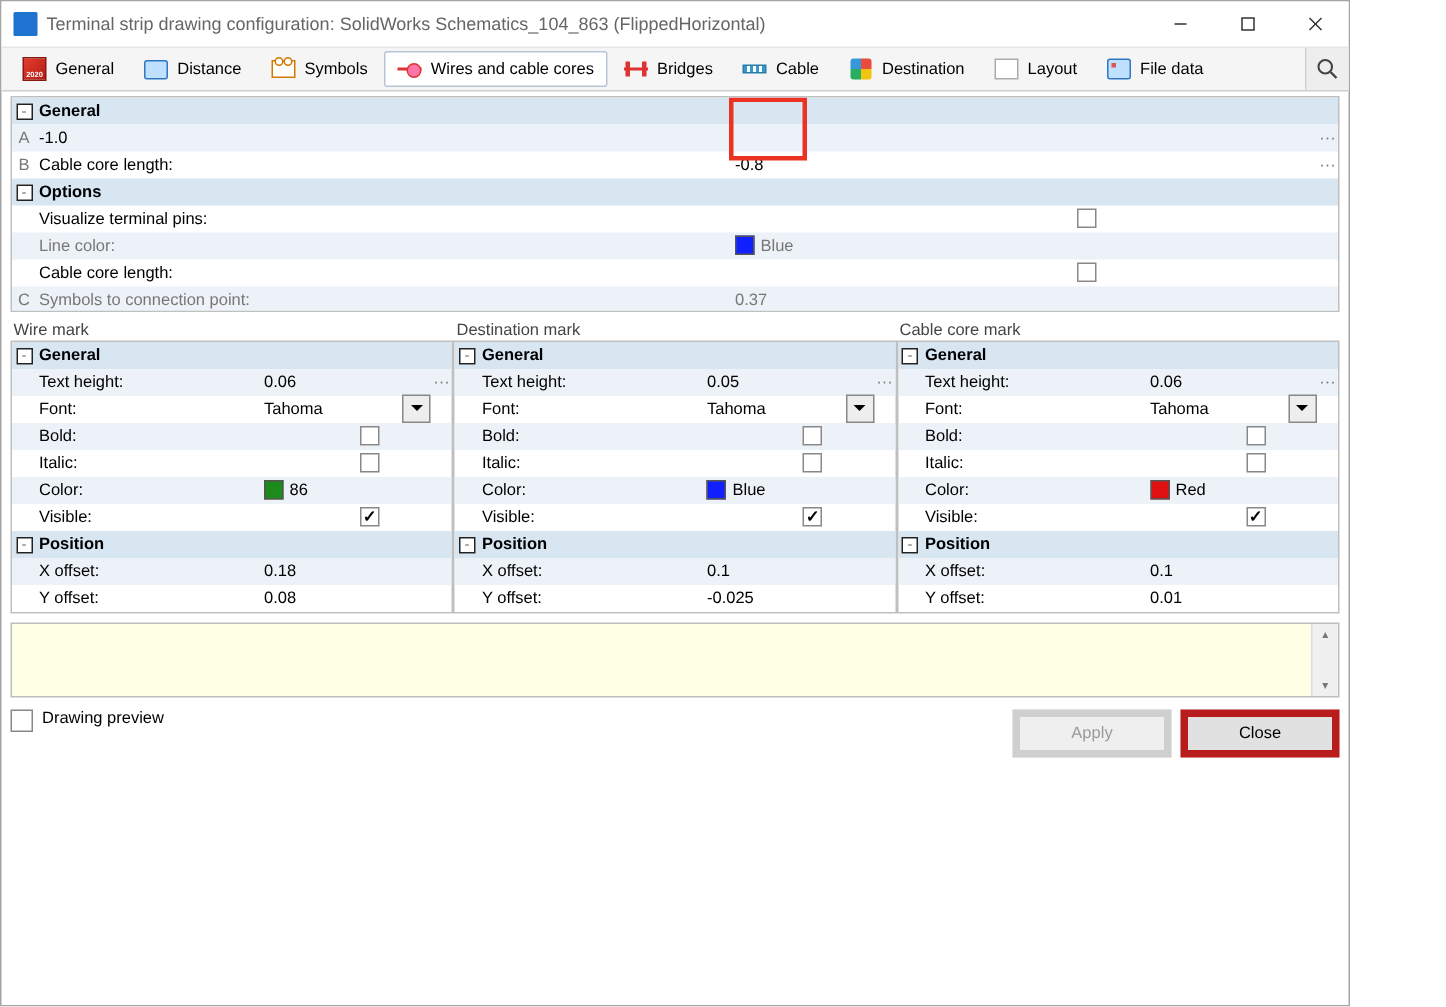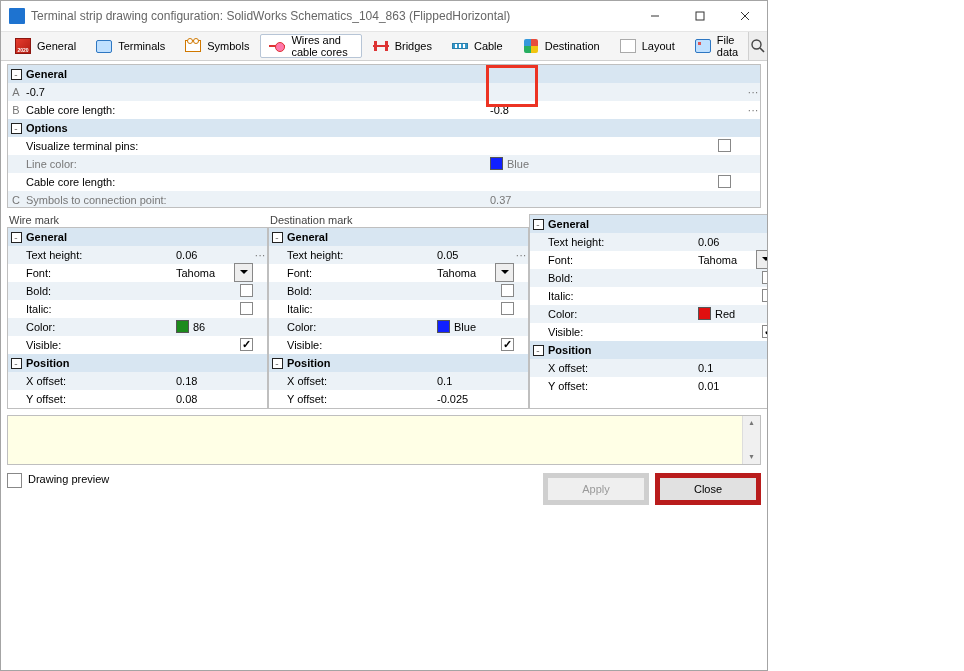--- a/index.html
+++ b/index.html
@@ -1,16 +1,16 @@
 <!DOCTYPE html>
 <html><head>
 <meta charset="utf-8">
 <style>
   html,body{margin:0;padding:0;font-family:Tahoma,Segoe UI,Arial,sans-serif;font-size:11px;color:#000;background:#fff}
-  .window{width:768px;height:671px;border:1px solid #a4a4a4;box-sizing:border-box;background:#fff;display:flex;flex-direction:column}
+  .window{width:900px;height:671px;border:1px solid #a4a4a4;box-sizing:border-box;background:#fff;display:flex;flex-direction:column}
   .titlebar{height:30px;background:#fff;display:flex;align-items:center;border-bottom:1px solid #e5e5e5}
   .titlebar .ticon{width:16px;height:16px;margin:0 6px 0 8px;background:#1e73d0;border-radius:1px}
   .titlebar .title{flex:1;color:#666;font-size:12px}
   .titlebar .wbtn{width:45px;height:29px;display:flex;align-items:center;justify-content:center;color:#555}
   .titlebar .wbtn svg{width:10px;height:10px}
   .toolbar{height:28px;background:#f5f5f5;border-bottom:1px solid #d0d0d0;display:flex;align-items:stretch;padding:0 4px}
   .toolbar .tbtn{display:flex;align-items:center;gap:6px;padding:0 8px;border:1px solid transparent;margin:2px 1px;border-radius:2px}
   .toolbar .tbtn.active{background:#fff;border-color:#b7c5d6}
   .toolbar .spacer{flex:1}
   .toolbar .ico{width:16px;height:16px;display:flex;align-items:center;justify-content:center}
@@ -99,21 +99,21 @@
     <div class="tbtn">
         <span class="ico">
           <span class="ico-general"></span>
         </span>
         <span>General</span>
       </div>
     <div class="tbtn">
         <span class="ico">
           <span class="ico-term"></span>
         </span>
-        <span>Terminals</span>
+        <span>Distance</span>
       </div>
     <div class="tbtn">
         <span class="ico">
           <span class="ico-sym"></span>
         </span>
         <span>Symbols</span>
       </div>
     <div class="tbtn active">
         <span class="ico">
           <span class="ico-wire"></span>
@@ -166,21 +166,21 @@
 
     <div class="grid topgrid">
       <div class="row header">
           <span class="gut"><span class="box minus"></span></span>
           <span class="label">General</span>
           <span class="val"></span>
           <span class="tail"></span>
         </div>
       <div class="row alt">
           <span class="gut">A</span>
-          <span class="val">-0.7</span>
+          <span class="val">-1.0</span>
           <span class="tail">···</span>
         </div>
       <div class="row">
           <span class="gut">B</span>
           <span class="label">Cable core length:</span>
           <span class="val">-0.8</span>
           <span class="tail">···</span>
         </div>
       <div class="row header">
           <span class="gut"><span class="box minus"></span></span>
@@ -373,20 +373,21 @@
           <div class="row">
               <span class="gut"></span>
               <span class="label">Y offset:</span>
               <span class="val">-0.025</span>
               <span class="tail"></span>
             </div>
         </div>
       </div>
 
       <div class="mark">
+        <div class="mtitle">Cable core mark</div>
         <div class="grid">
           <div class="row header">
               <span class="gut"><span class="box minus"></span></span>
               <span class="label">General</span>
               <span class="val"></span>
               <span class="tail"></span>
             </div>
           <div class="row alt">
               <span class="gut"></span>
               <span class="label">Text height:</span>

